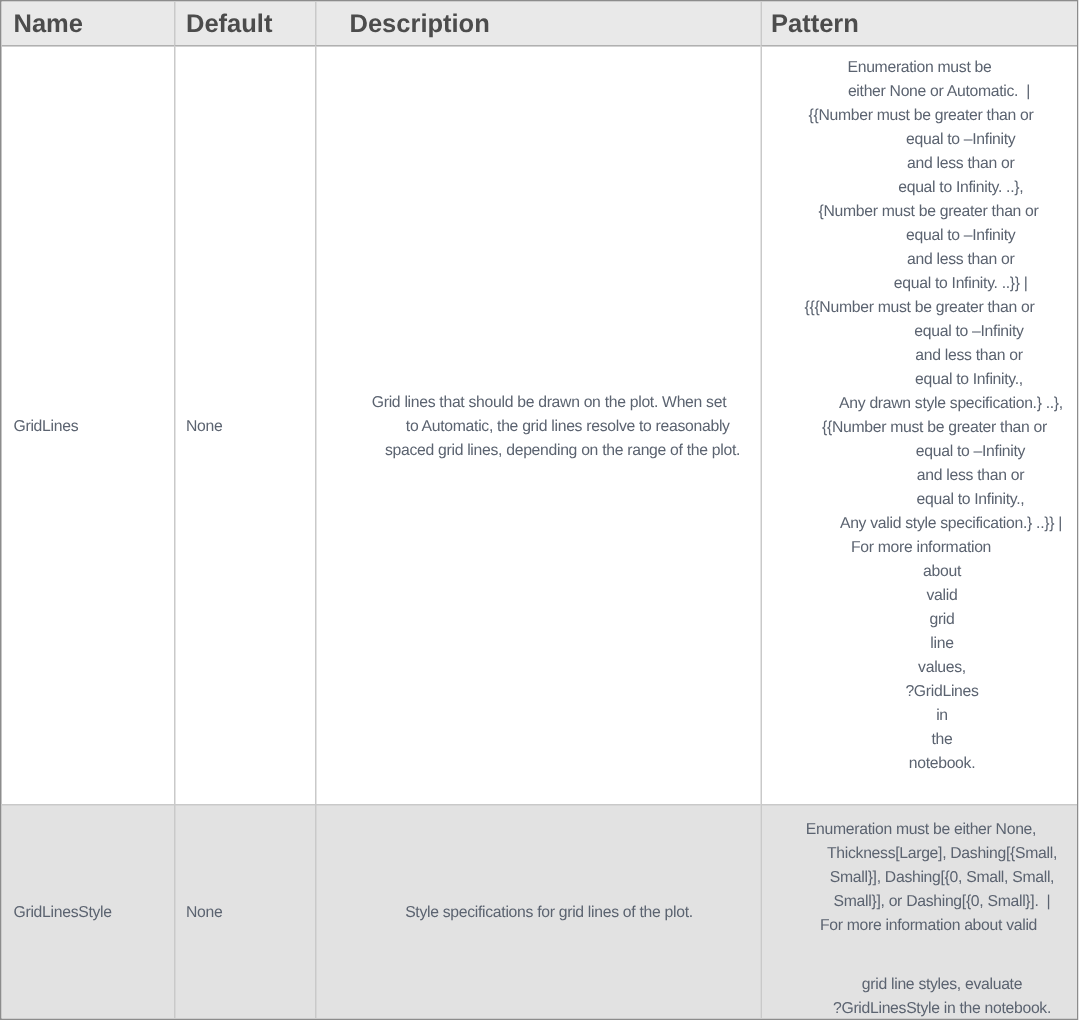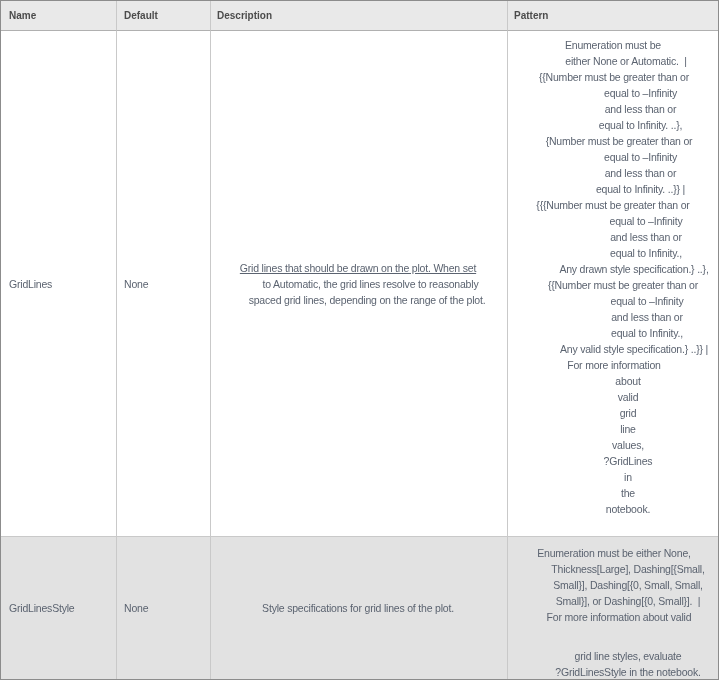--- a/index.html
+++ b/index.html
@@ -22,28 +22,28 @@
     box-sizing:border-box;
     border-left:1px solid var(--border-inner,#c9c9c9);
     overflow:hidden;
   }
   .cell.c0{border-left:none;}
   .th{
     background:var(--header-bg,#e9e9e9);
     border-bottom:1px solid var(--border-head,#b0b0b0);
     display:flex;align-items:center;
     font-weight:bold;
-    font-size:10px;
+    font-size:17px;
     letter-spacing:0;
     color:var(--header-text,#4c4c4c);
   }
   .r2 .cell{border-top:1px solid var(--border-inner,#c9c9c9);background:var(--row-alt-bg,#e2e2e2);}
   .pad-name{padding-left:8px;}
   .pad-def{padding-left:7px;}
-  .pad-desc{padding-left:6px;}
+  .pad-desc{padding-left:22px;}
   .pad-pat{padding-left:6px;}
   .vmid{display:flex;align-items:center;}
   .lines{width:100%;}
   .lines .tl{
     white-space:pre;
     line-height:16px;
     overflow:hidden;
     text-align:center;
   }
   .patcell{padding-top:6px;padding-left:3px;padding-right:5px;}
@@ -69,21 +69,21 @@
   </div>
 
   <div class="cell c0 vmid pad-name">
     <span>GridLines</span>
   </div>
   <div class="cell vmid pad-def">
     <span>None</span>
   </div>
   <div class="cell vmid pad-desc">
     <div class="lines desclines">
-        <div class="tl" style="padding-left: 0px; text-decoration: underline;">Grid lines that should be drawn on the plot. When set</div>
+        <div class="tl" style="padding-left: 0px;">Grid lines that should be drawn on the plot. When set</div>
         <div class="tl" style="padding-left: 25px;">to Automatic, the grid lines resolve to reasonably</div>
         <div class="tl" style="padding-left: 18px;">spaced grid lines, depending on the range of the plot.</div>
       </div>
   </div>
   <div class="cell patcell">
     <div class="lines">
         <div class="tl" style="padding-left: 0px;">Enumeration must be</div>
         <div class="tl" style="padding-left: 26px;">either None or Automatic.  |</div>
         <div class="tl" style="padding-left: 2px;">{{Number must be greater than or</div>
         <div class="tl" style="padding-left: 55px;">equal to –Infinity</div>

